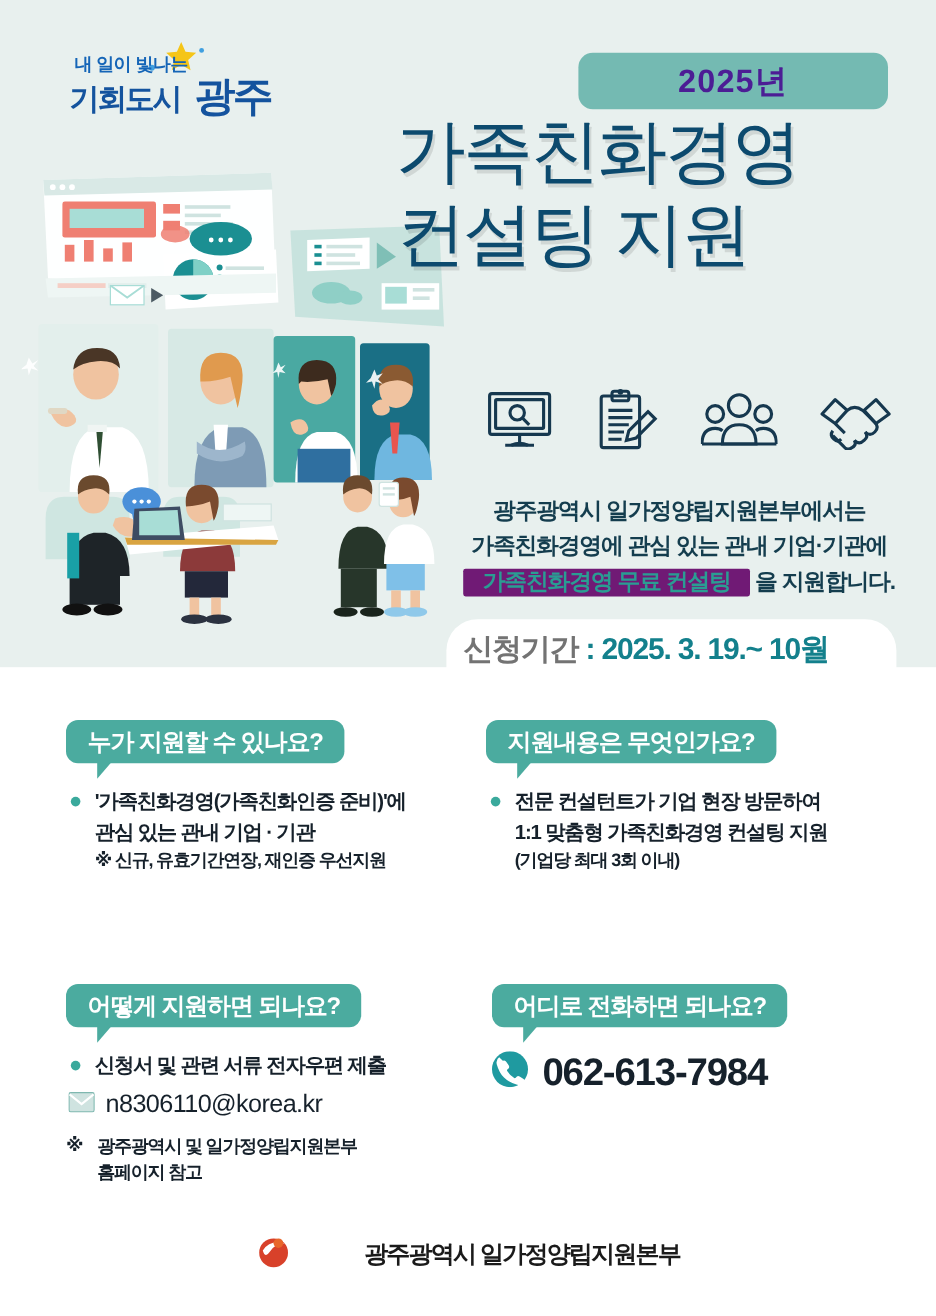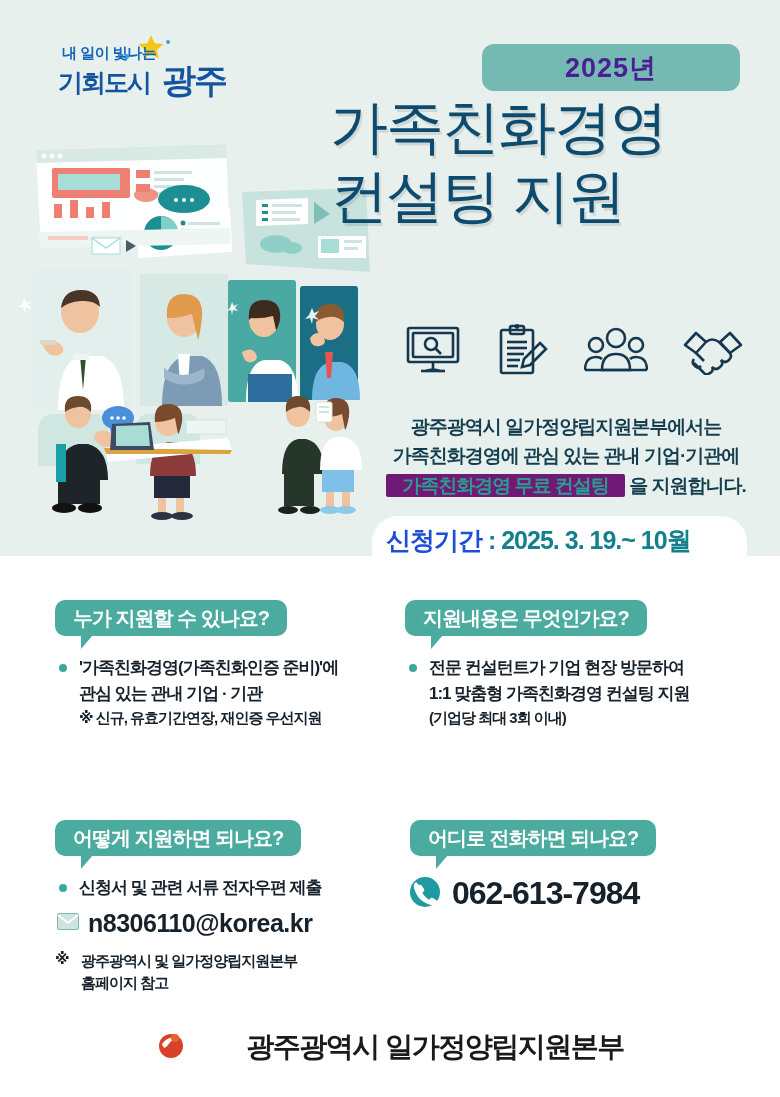--- a/index.html
+++ b/index.html
@@ -56,21 +56,21 @@
      line-height:1.55; white-space:nowrap; }
   .hl { background:#701a75; color:#2a9d93; padding:1px 16px; border-radius:2px; }
 
   
   .tab-white {
     position:absolute; left:372px; top:516px; width:375px; height:48px;
     background:#ffffff; border-radius:26px 26px 0 0;
   }
   .tab-text { position:absolute; left:386px; top:524px; width:360px;
      font-size:25px; font-weight:bold; letter-spacing:-1px; white-space:nowrap; }
-  .tab-text .g { color:#1d4ed8; }
+  .tab-text .g { color:#737373; }
   .tab-text .t { color:#13808c; }
 
   
   .bubble {
     position:absolute; background:#4bab9f; border-radius:10px; height:36px;
     display:flex; align-items:center; justify-content:center; padding:0 18px;
   }
   .bubble span { color:#ffffff; font-size:20px; font-weight:bold; letter-spacing:-1px; white-space:nowrap; }
   .bubble::after {
     content:""; position:absolute; left:26px; bottom:-13px;
@@ -95,33 +95,33 @@
   .note { font-size:15px; font-weight:bold; color:#16212b;
      letter-spacing:-1px; line-height:1.45; }
 
   .blk1 { left:55px; top:655px; width:320px; }
   .blk2 { left:405px; top:655px; width:340px; }
   .blk3 { left:55px; top:875px; width:330px; }
   .blk4 { left:410px; top:875px; width:330px; }
 
   
   .email-row { display:flex; align-items:center; gap:9px; margin-top:8px; padding-left:2px; }
-  .email-text { font-size:25px; font-weight:bold; color:#16212b; letter-spacing:-0.5px; }
+  .email-text { font-size:21px; font-weight:normal; color:#16212b; letter-spacing:-0.5px; }
 
   .note-block { margin-top:12px; padding-left:26px; position:relative; }
   .note-block .star { position:absolute; left:0; top:0; font-size:15px; color:#16212b; font-weight:bold;}
 
   
   .phone-row { display:flex; align-items:center; gap:12px; }
   .phone-num { font-size:32px; font-weight:bold; color:#16212b; letter-spacing:-1px; }
 
   
   .footer { position:absolute; left:0; top:1028px; width:780px;
      display:flex; align-items:center; justify-content:center; gap:12px; }
-  .footer-text { font-size:28px; font-weight:bold; color:#1a1a1a; letter-spacing:-1.5px;margin-left:48px; }
+  .footer-text { font-size:20px; font-weight:bold; color:#1a1a1a; letter-spacing:-1.5px;margin-left:48px; }
 
   
   .illus { position:absolute; left:18px; top:132px; width:372px; height:392px; }
 </style>
 </head>
 <body>
 
 <div class="poster">
 
   <div class="top-bg"></div>

